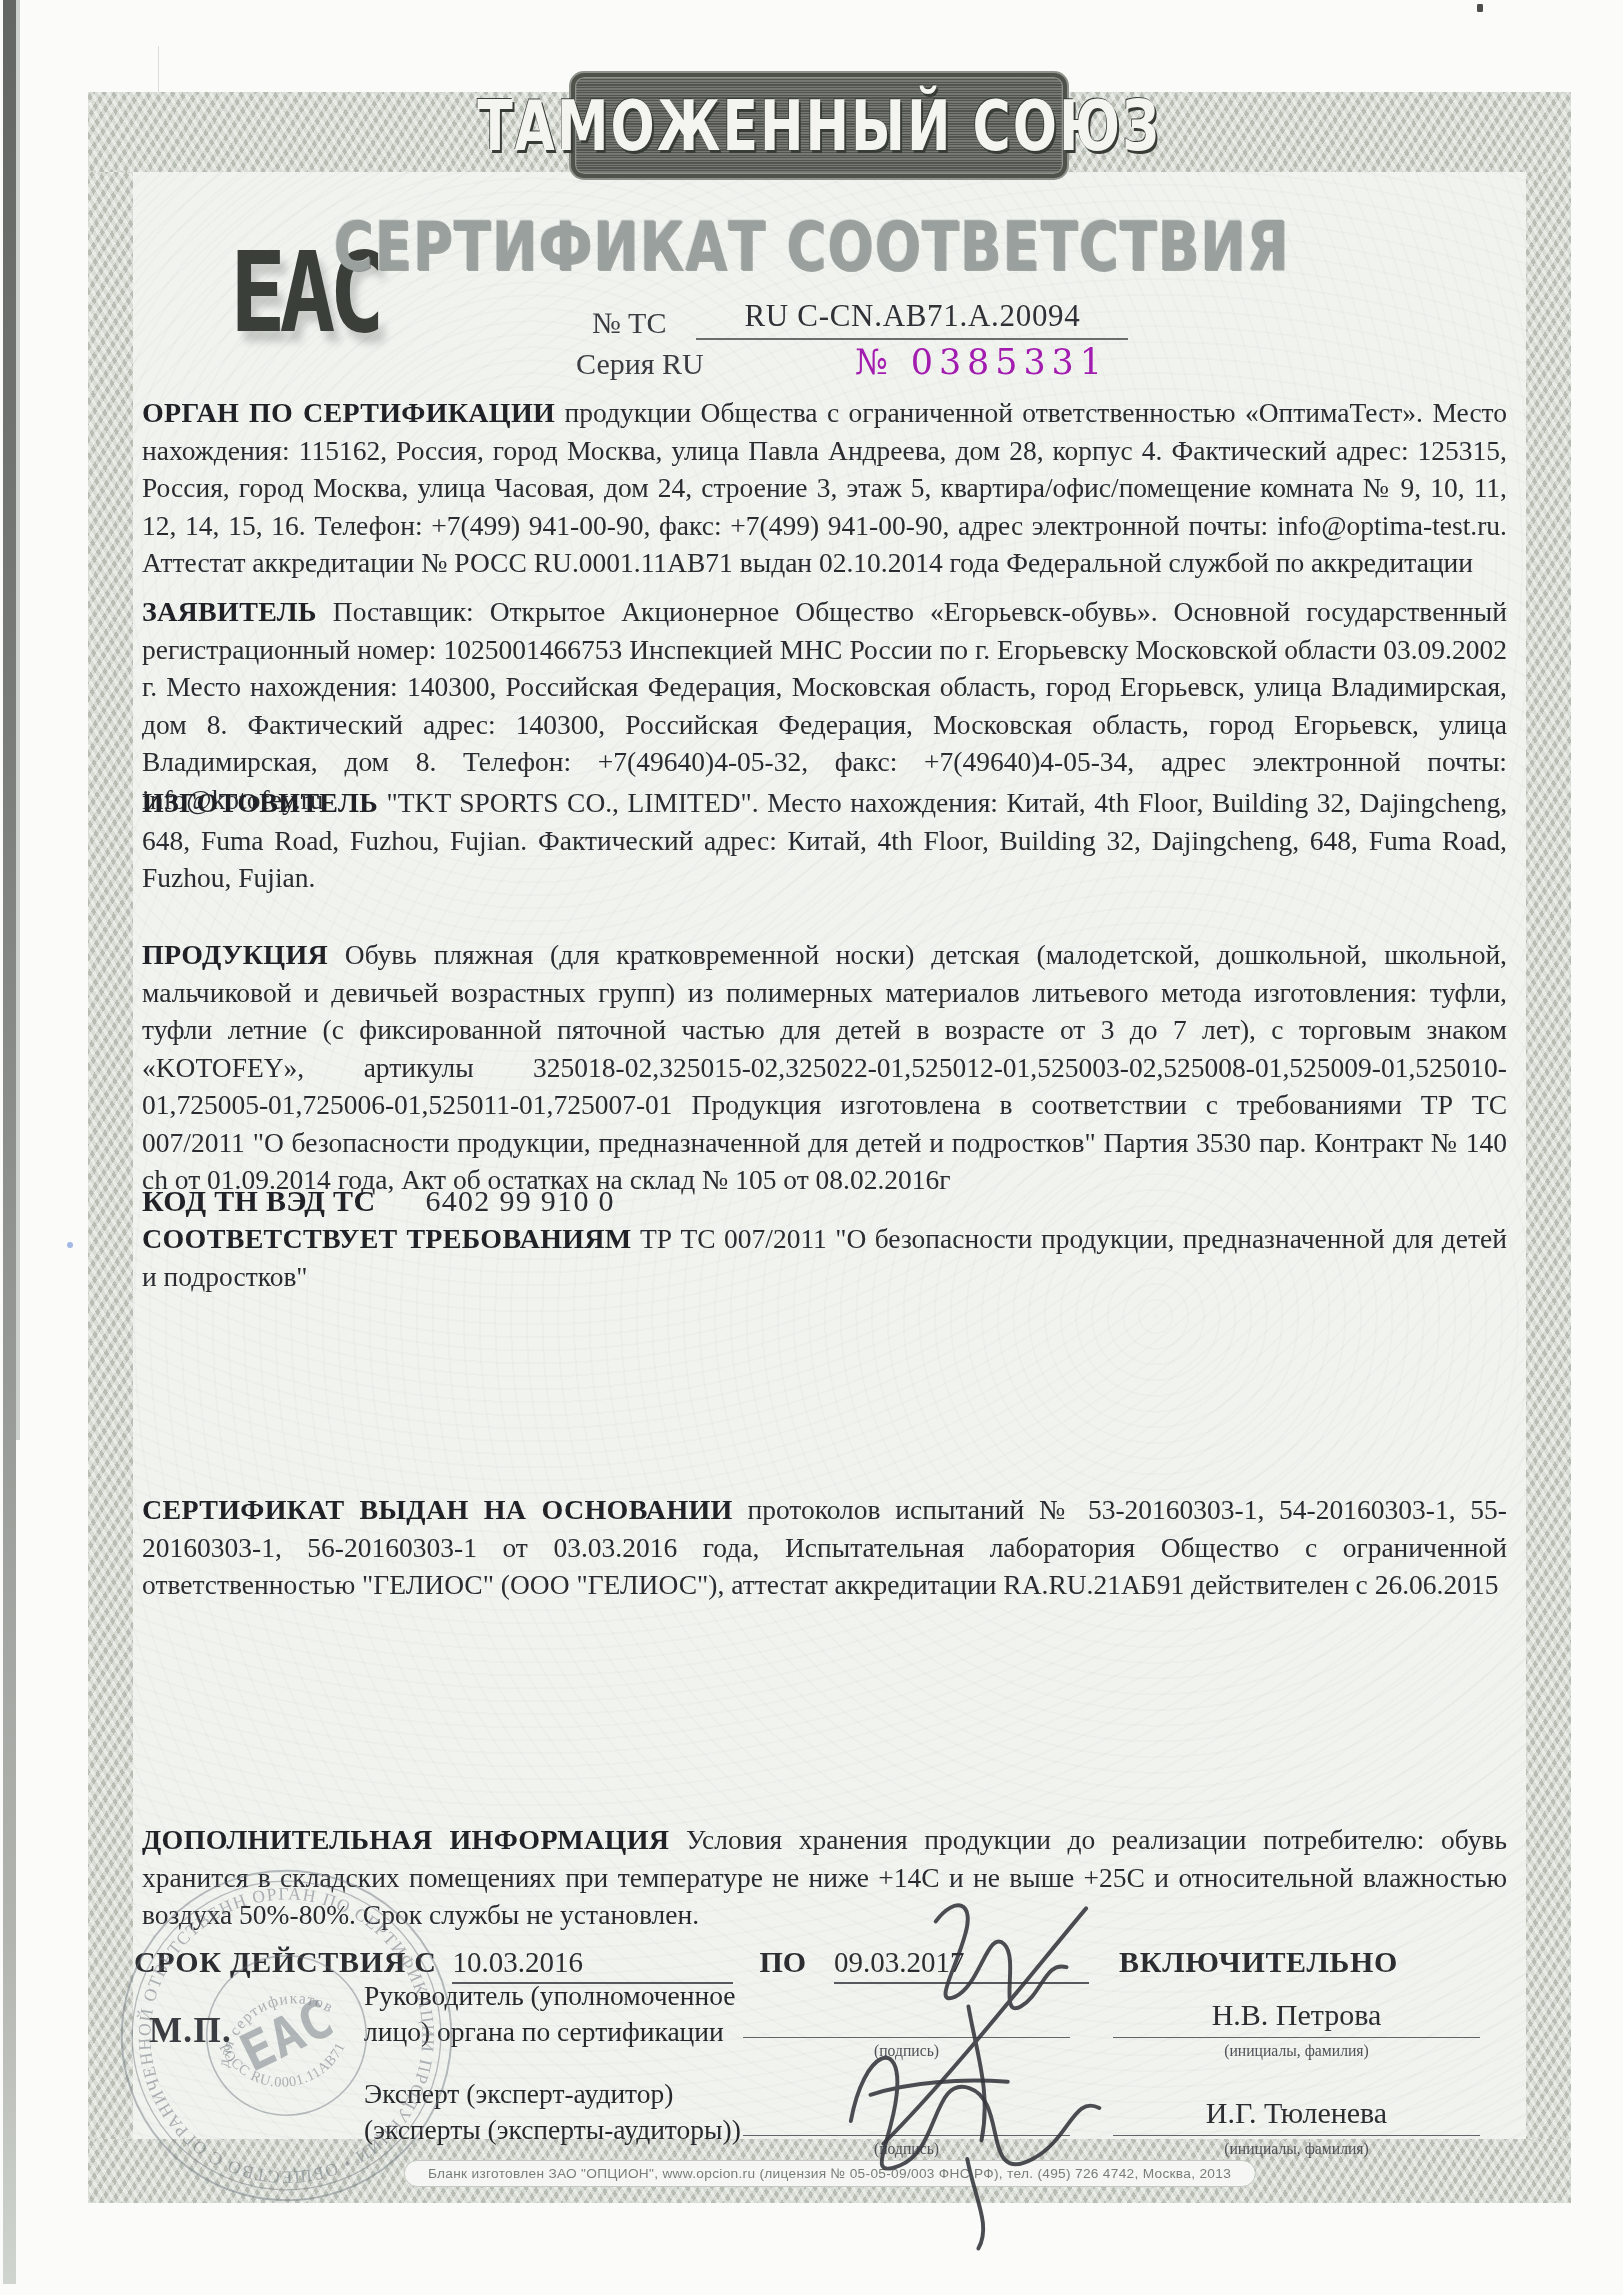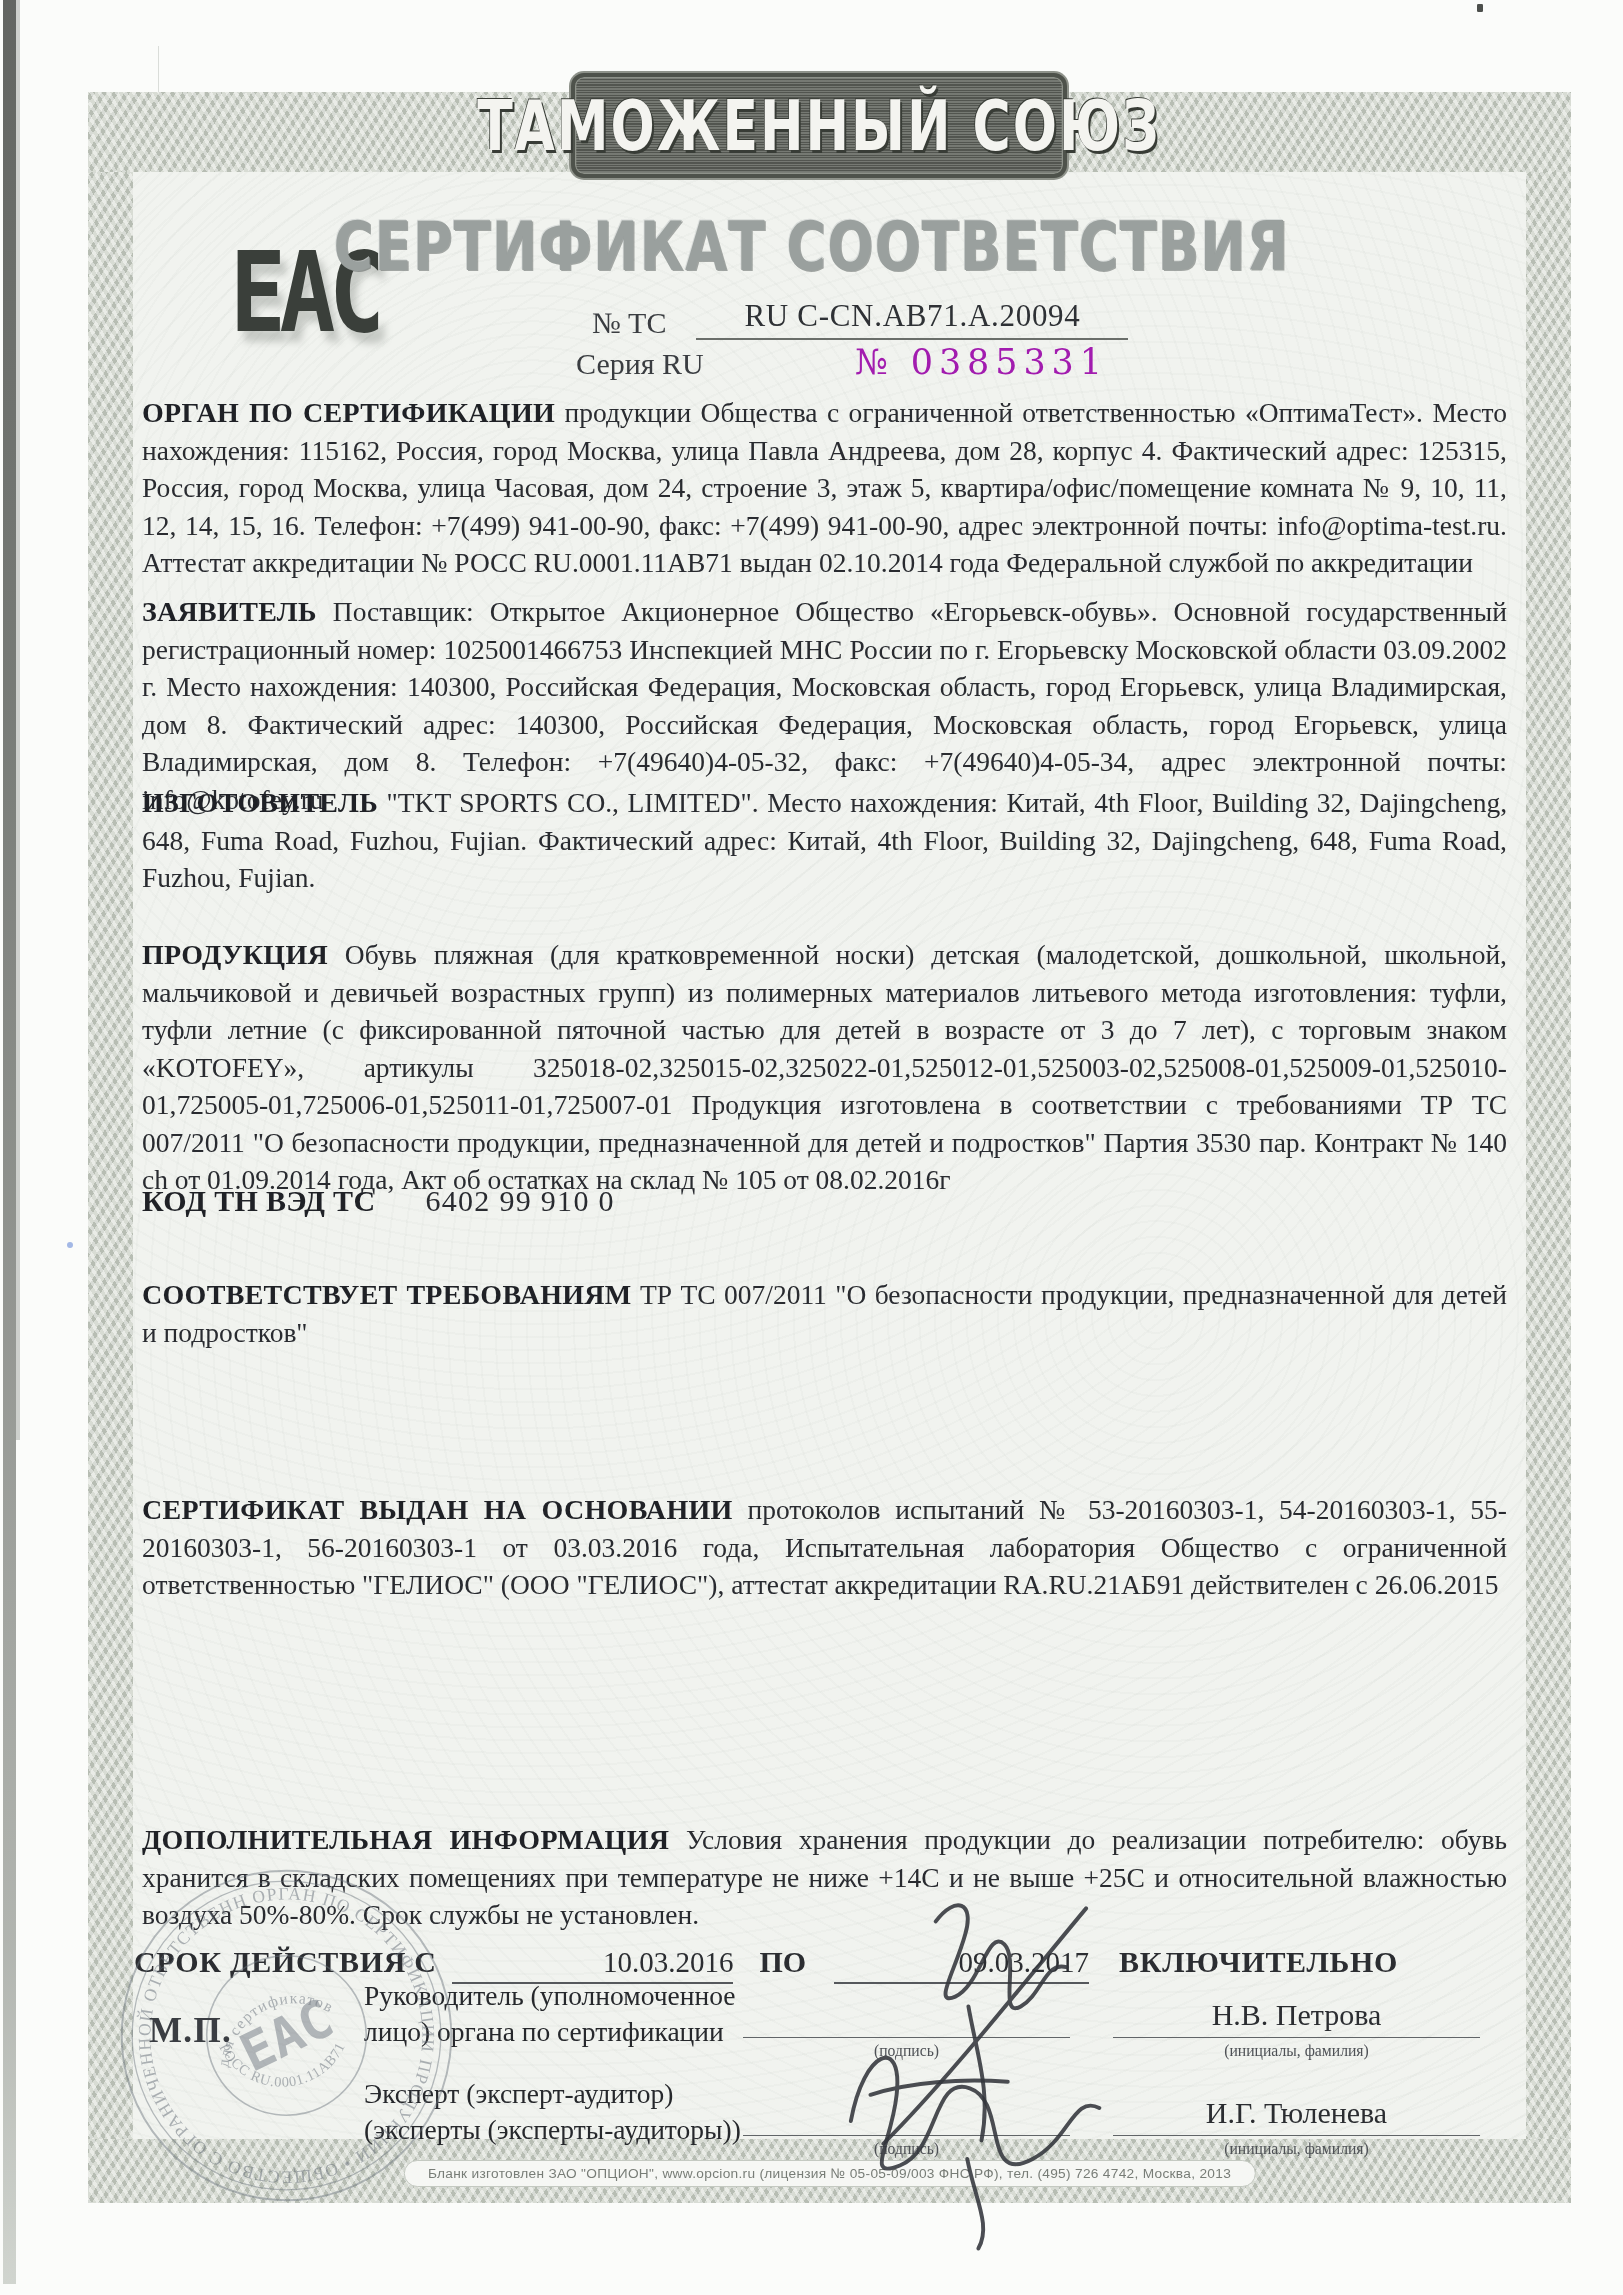--- a/index.html
+++ b/index.html
@@ -70,21 +70,21 @@
   .sec{position:absolute;left:134px;width:1365px;text-align:justify;
     font-size:27.5px;line-height:1.36;color:#292b30;margin:8px;}
   .sec b{font-size:28px;letter-spacing:0.3px;color:#1f2126;}
   #sec-kod{display:flex;align-items:baseline;gap:28px;}
   #sec-kod b{font-size:30px;}
   #sec-kod .kod-val{margin-left:22px;font-size:30px;letter-spacing:1.3px;}
 
   
   #validity{position:absolute;left:134px;top:1945px;display:flex;align-items:baseline;font-size:29.5px;white-space:nowrap;}
   #validity .vlab{font-weight:bold;font-size:30px;letter-spacing:0.7px;}
-  #validity .u{display:inline-block;text-align:right;border-bottom:2px solid #55585c;padding-bottom:2.6px;font-size:29px;}
+  #validity .u{display:inline-block;text-align:left;border-bottom:2px solid #55585c;padding-bottom:2.6px;font-size:29px;}
   #validity .u1{width:281px;margin-left:15.7px;}
   #validity .po{margin:0 28px 0 26px;font-weight:bold;font-size:30px;}
   #validity .u2{width:255px;}
   #validity .incl{margin-left:30px;font-weight:bold;font-size:30px;letter-spacing:0.7px;}
 
   
   .sig-label{position:absolute;left:364px;width:425px;font-size:27.5px;line-height:1.32;color:#26282c;}
   .sig-line{position:absolute;height:0;border-top:1.3px solid rgba(72,75,80,.85);}
   .sig-caption{position:absolute;font-size:15.7px;color:#4e5156;text-align:center;}
   .sig-name{position:absolute;font-size:30px;color:#2b2d31;text-align:center;}
@@ -143,21 +143,21 @@
 
   <p class="sec" style="top:776px"><b>ИЗГОТОВИТЕЛЬ</b> <span>"TKT SPORTS CO., LIMITED". Место нахождения: Китай, 4th Floor, Building 32, Dajingcheng, 648, Fuma Road, Fuzhou, Fujian. Фактический адрес: Китай, 4th Floor, Building 32, Dajingcheng, 648, Fuma Road, Fuzhou, Fujian.</span></p>
 
   <p class="sec" style="top:928px"><b>ПРОДУКЦИЯ</b> <span>Обувь пляжная (для кратковременной носки) детская (малодетской, дошкольной, школьной, мальчиковой и девичьей возрастных групп) из полимерных материалов литьевого метода изготовления: туфли, туфли летние (с фиксированной пяточной частью для детей в возрасте от 3 до 7 лет), с торговым знаком «KOTOFEY», артикулы 325018-02,325015-02,325022-01,525012-01,525003-02,525008-01,525009-01,525010-01,725005-01,725006-01,525011-01,725007-01 Продукция изготовлена в соответствии с требованиями ТР ТС 007/2011 "О безопасности продукции, предназначенной для детей и подростков" Партия 3530 пар. Контракт № 140 ch от 01.09.2014 года, Акт об остатках на склад № 105 от 08.02.2016г</span></p>
 
   <p class="sec" id="sec-kod" style="top:1173px">
       <b>КОД ТН ВЭД ТС</b>
       <span class="kod-val">6402 99 910 0</span>
     </p>
 
-  <p class="sec" style="top:1268px"><b>СООТВЕТСТВУЕТ ТРЕБОВАНИЯМ</b> <span>ТР ТС 007/2011 "О безопасности продукции, предназначенной для детей и подростков"</span></p>
+  <p class="sec" style="top:1212px"><b>СООТВЕТСТВУЕТ ТРЕБОВАНИЯМ</b> <span>ТР ТС 007/2011 "О безопасности продукции, предназначенной для детей и подростков"</span></p>
 
   <p class="sec" style="top:1483px"><b>СЕРТИФИКАТ ВЫДАН НА ОСНОВАНИИ</b> <span>протоколов испытаний № 53-20160303-1, 54-20160303-1, 55-20160303-1, 56-20160303-1 от 03.03.2016 года, Испытательная лаборатория Общество с ограниченной ответственностью "ГЕЛИОС" (ООО "ГЕЛИОС"), аттестат аккредитации RA.RU.21АБ91 действителен с 26.06.2015</span></p>
 
   <p class="sec" style="top:1813px"><b>ДОПОЛНИТЕЛЬНАЯ ИНФОРМАЦИЯ</b> <span>Условия хранения продукции до реализации потребителю: обувь хранится в складских помещениях при температуре не ниже +14С и не выше +25С и относительной влажностью воздуха 50%-80%. Срок службы не установлен.</span></p>
 
   <div id="validity">
     <span class="vlab">СРОК ДЕЙСТВИЯ С</span>
     <span class="u u1">10.03.2016</span>
     <span class="po">ПО</span>
     <span class="u u2">09.03.2017</span>

